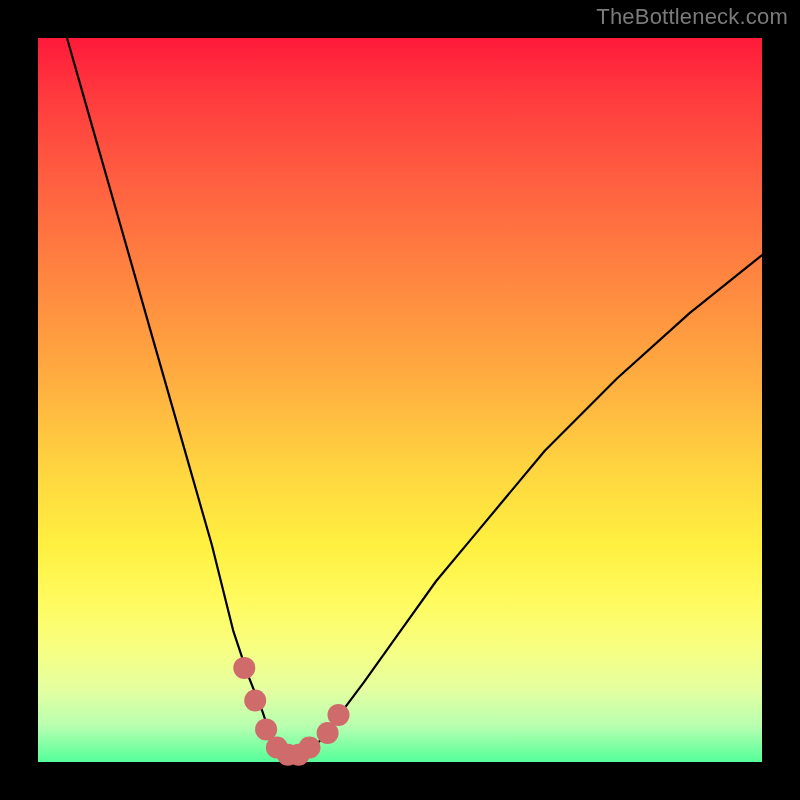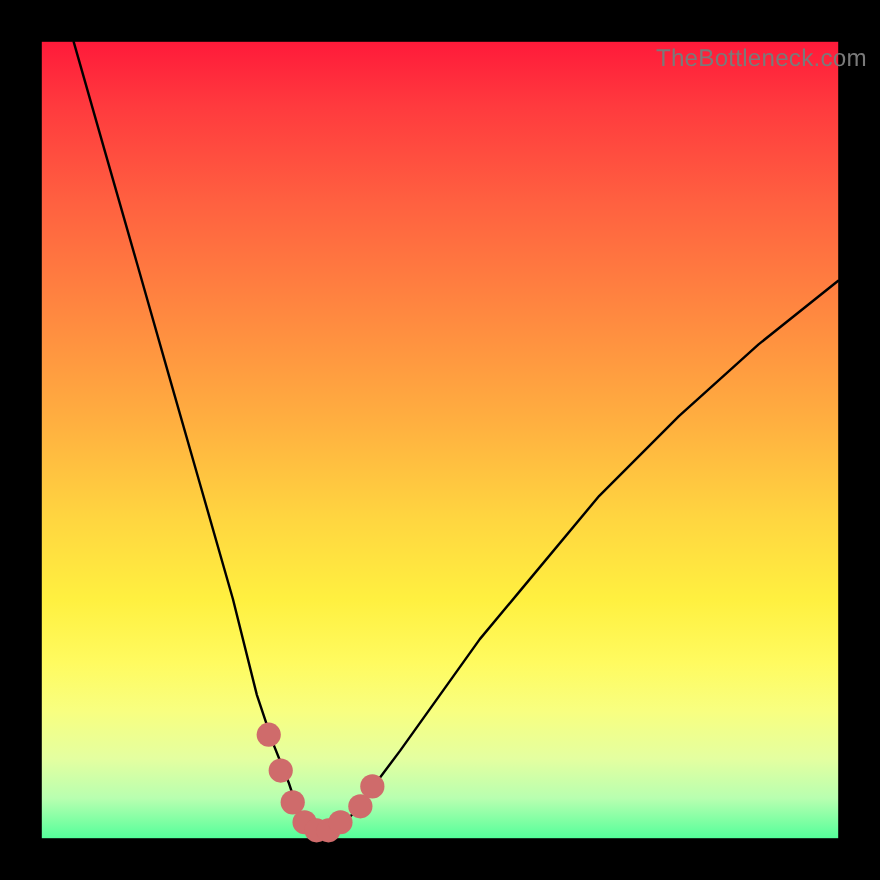--- a/index.html
+++ b/index.html
@@ -41,21 +41,20 @@
   }
   .watermark {
     position: absolute;
     top: 4px;
     right: 12px;
     color: #7a7a7a;
     font-size: 22px;
     font-weight: 400;
     letter-spacing: 0.2px;
     z-index: 10;
-    margin-top: 36px;
   }
   svg.curve {
     position: absolute;
     left: 0;
     top: 0;
     width: 724px;
     height: 724px;
     overflow: visible;
   }
 </style>

